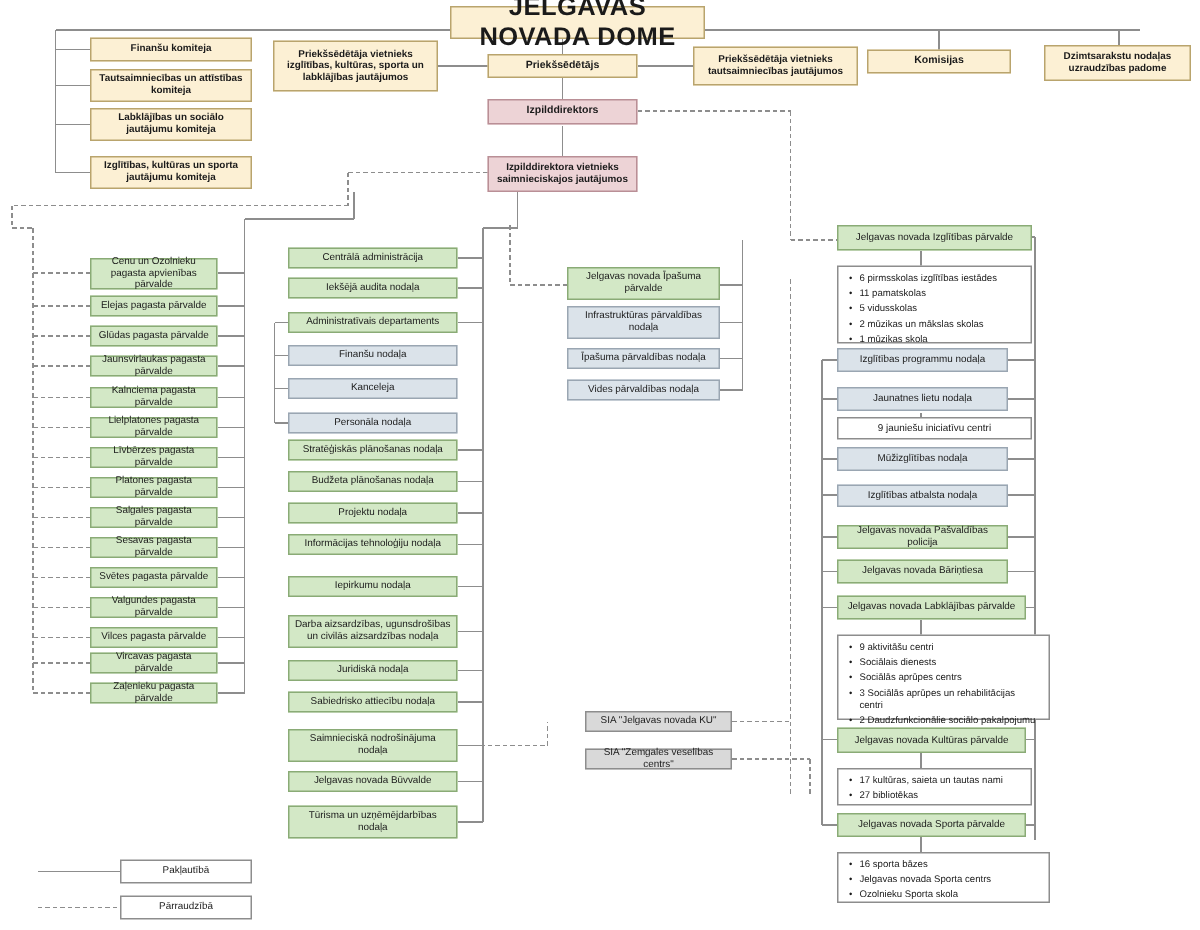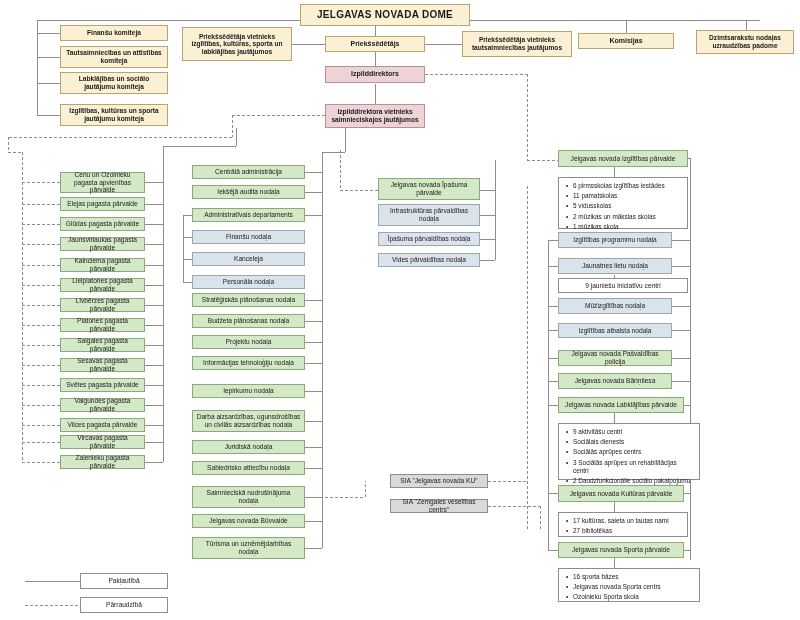--- a/index.html
+++ b/index.html
@@ -25,21 +25,21 @@
     padding:1px 3px;
   }
   .cream{background:#fcf0d4;border-color:#b9a46d;font-weight:bold;}
   .pink{background:#edd3d6;border-color:#b98f96;font-weight:bold;}
   .green{background:#d3e8c6;border-color:#8aab76;}
   .blue{background:#dbe3ea;border-color:#9aa6b2;}
   .grey{background:#d9d9d9;border-color:#8d8d8d;}
   .white{background:#ffffff;border-color:#8d8d8d;}
 
   .title{
-    font-size:10px;font-weight:bold;letter-spacing:.3px;
+    font-size:17px;font-weight:bold;letter-spacing:.3px;
   }
   .f7{font-size:7px;}
   .f65{font-size:6.6px;}
 
   .listbox{
     position:absolute;box-sizing:border-box;
     background:#ffffff;border:1px solid #8d8d8d;
     font-size:6.4px;color:#1a1a1a;
     padding:4px 6px;
     display:flex;align-items:flex-start;

